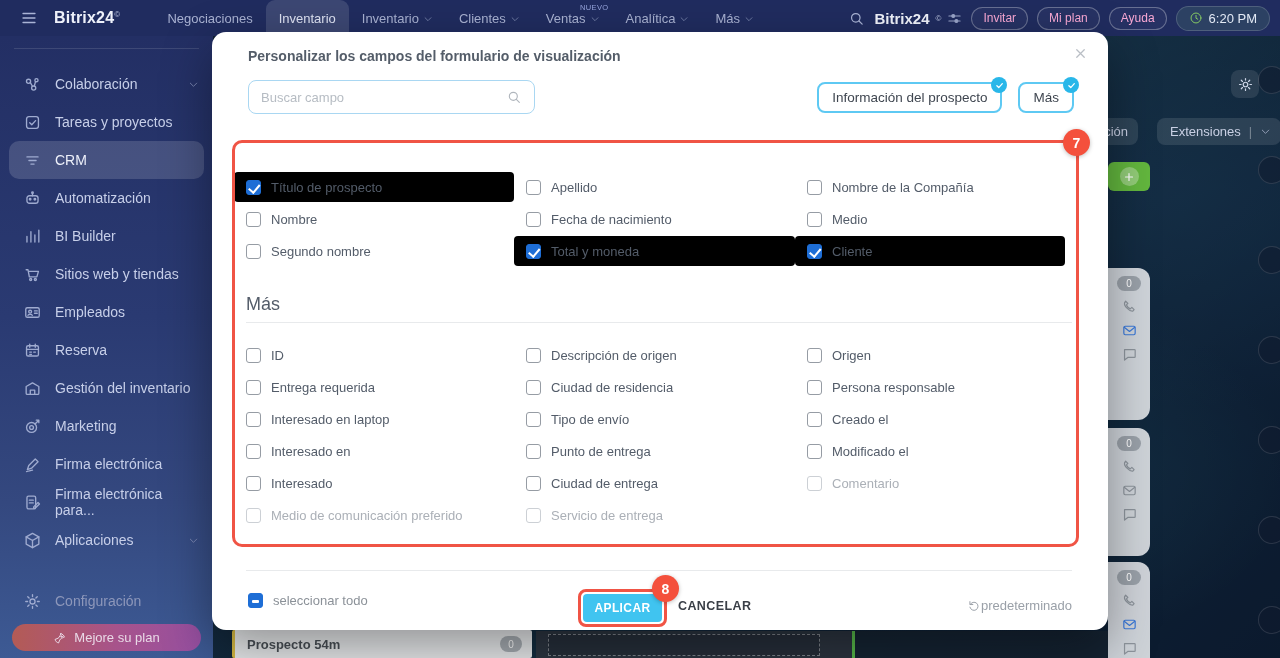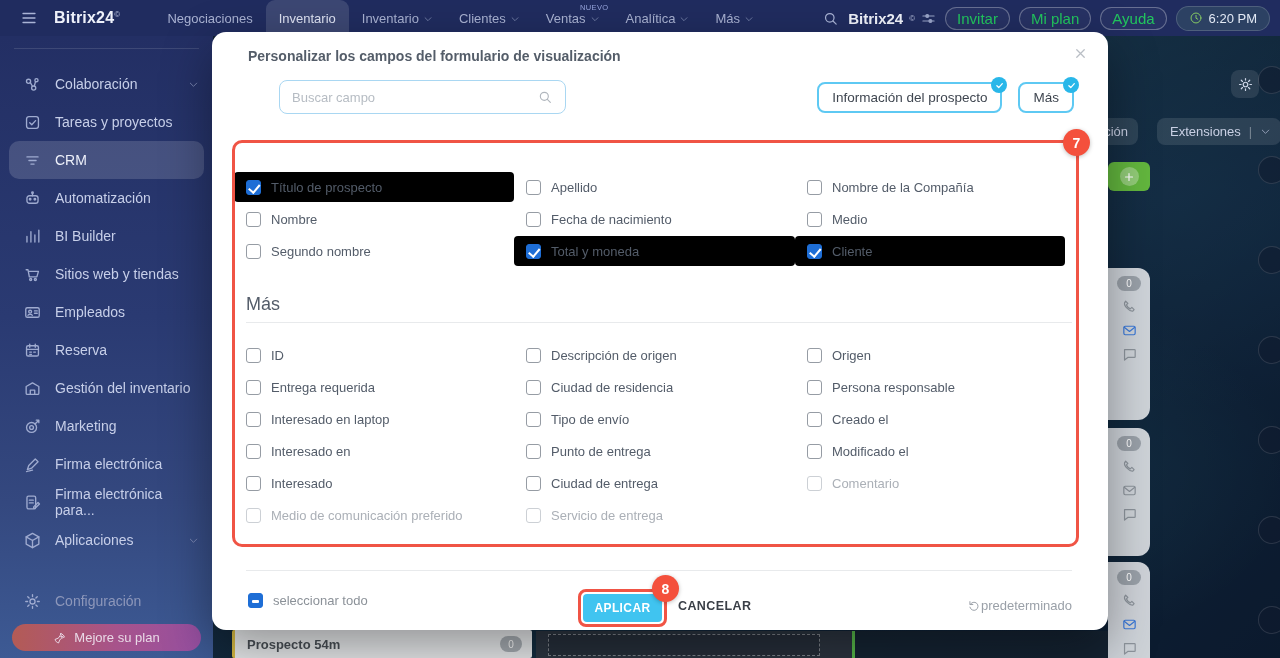--- a/index.html
+++ b/index.html
@@ -30,21 +30,21 @@
   .nav-item .caret-ic { display:none; width:10px; height:10px; color:#8b95ba; margin-top:2px; }
   .nav-item.caret .caret-ic { display:inline-flex; }
   .nav-badge { display:none; position:absolute; top:3px; right:4px; font-size:7.5px; color:#97a5dd; letter-spacing:.4px; }
   .nav-item.badge .nav-badge { display:block; }
   .top-right { position:absolute; right:10px; top:0; height:36px; display:flex; align-items:center; gap:9px; }
   .top-search { width:17px; height:17px; color:#aab4d6; cursor:pointer; }
   .brand { display:flex; align-items:center; gap:6px; color:#f0f3fb; font-size:15px; font-weight:700; }
   .brand sup { font-size:8px; font-weight:400; color:#c3cbe6; }
   .brand .ico { width:15px; height:15px; color:#9aa5c9; }
   .pill { height:23px; padding:0 11px; display:flex; align-items:center; border:1px solid rgba(255,255,255,.30);
-    border-radius:12px; color:#22c55e; font-size:15px; cursor:pointer; background:rgba(255,255,255,.03);text-align:center; }
+    border-radius:12px; color:#f9a8d4; font-size:12px; cursor:pointer; background:rgba(255,255,255,.03);text-align:center; }
   .time-pill { height:25px; padding:0 12px; display:flex; align-items:center; gap:6px; border-radius:13px;
     background:rgba(120,200,130,.14); border:1px solid rgba(255,255,255,.16); color:#e2e9f5; font-size:13px; cursor:pointer; }
   .time-pill .ico { width:14px; height:14px; color:#86c963; }
 
   
   .sidebar { position:absolute; top:36px; left:0; width:213px; bottom:0; z-index:2;
     background:linear-gradient(180deg,#232f64 0%,#2a3a72 45%,#34487f 75%,#3d5a94 100%); }
   .sb-divider { margin:12px 14px 0 14px; border-top:1px solid rgba(255,255,255,.12); }
   .sb-list { padding-top:16px; }
   .sb-item { position:relative; display:flex; align-items:center; gap:13px; height:38px; padding:0 14px 0 23px;
@@ -97,21 +97,21 @@
 
   .dock-circle { position:absolute; left:1258px; width:28px; height:28px; border-radius:50%;
     background:rgba(15,25,45,.5); border:1px solid rgba(255,255,255,.12); z-index:1; }
 
   
   .modal { position:absolute; left:212px; top:32px; width:896px; height:598px; background:#fff;
     border-radius:14px; box-shadow:0 18px 50px rgba(0,0,0,.38); z-index:5; }
   .m-title { position:absolute; left:36px; top:16px; font-size:14px; font-weight:700; color:#545d69; }
   .m-close { position:absolute; right:20px; top:14px; width:15px; height:15px; color:#b9bec5; cursor:pointer; }
   .m-search { position:absolute; left:36px; top:48px; width:287px; height:34px; border:1px solid #a9d7f2;
-    border-radius:8px; display:flex; align-items:center; padding:12px 12px; gap:12px;margin-left:31px; }
+    border-radius:8px; display:flex; align-items:center; padding:12px 12px; gap:12px; }
   .m-search input { border:none; outline:none; flex:1; font-size:13px; color:#535c69; font-family:inherit; }
   .m-search input::placeholder { color:#b6bcc3; }
   .m-search .ico { width:16px; height:16px; color:#b0b6bd; cursor:pointer; }
   .chips { position:absolute; right:34px; top:50px; display:flex; gap:16px; }
   .chip { position:relative; height:31px; padding:0 13px; border:2px solid #5ec9f3; border-radius:8px;
     display:flex; align-items:center; font-size:13.5px; color:#3f4650; background:#fff; cursor:pointer; }
   .chip-badge { position:absolute; top:-7px; right:-7px; width:16px; height:16px; border-radius:50%;
     background:#29b7e9; color:#fff; display:flex; align-items:center; justify-content:center; }
   .chip-badge .ico { width:9px; height:9px; }
 

